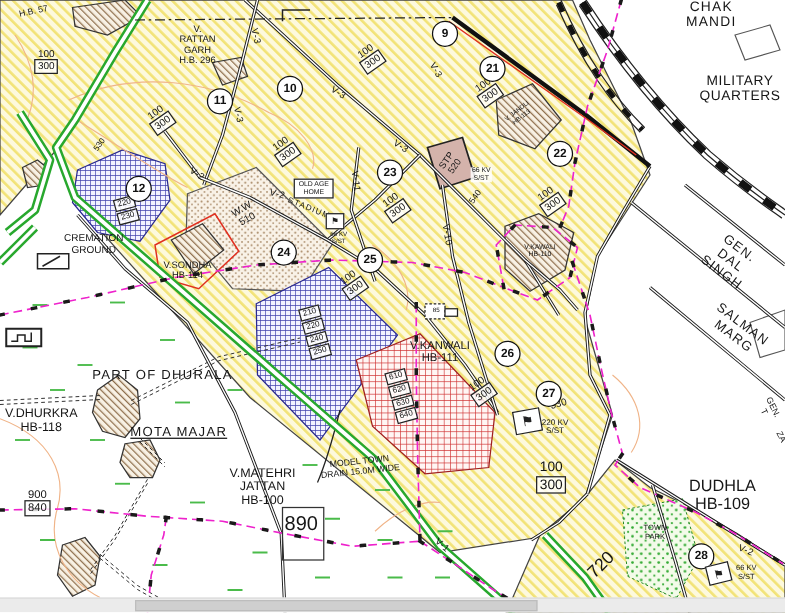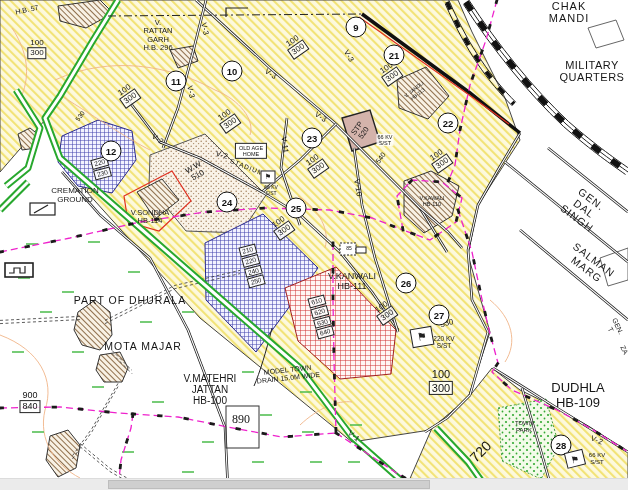--- a/index.html
+++ b/index.html
@@ -258,27 +258,29 @@
       <div class="lbl" style="font-size: 7.5px; left: 361px; top: 131px; transform: translate(-50%, -50%) rotate(-55deg);">STP
 520</div>
       <div class="lbl" style="font-size: 8px; left: 196px; top: 172px; transform: translate(-50%, -50%) rotate(-30deg);">W.W
 510</div>
       <div class="lbl" style="font-size: 6.5px; letter-spacing: 1px; left: 247px; top: 167px; transform: translate(-50%, -50%) rotate(22deg);">STADIUM</div>
       <div class="lbl" style="font-size: 5px; left: 271px; top: 191px; transform: translate(-50%, -50%) rotate(0deg);">66 KV
 S/ST</div>
       <div class="lbl boxed" style="font-size: 5.5px; left: 251px; top: 151px; transform: translate(-50%, -50%) rotate(0deg);">OLD AGE
 HOME</div>
       <div class="lbl" style="font-size: 10.5px; letter-spacing: 1px; left: 130px; top: 301px; transform: translate(-50%, -50%) rotate(0deg);">PART OF DHURALA</div>
-      <div class="lbl" style="font-size: 10.5px; letter-spacing: 1px; left: 143px; top: 347px; transform: translate(-50%, -50%) rotate(0deg);">MOTA MAJAR</div>
+      <div class="lbl" style="font-size: 10px; left: 33px; top: 337px; transform: translate(-50%, -50%) rotate(0deg);">V.DHURKRA
+HB-118</div>
+      <div class="lbl" style="font-size: 10.5px; letter-spacing: 1px; left: 143px; top: 347px; transform: translate(-50%, -50%) rotate(0deg); text-decoration: underline;">MOTA MAJAR</div>
       <div class="lbl" style="font-size: 10px; left: 210px; top: 390px; transform: translate(-50%, -50%) rotate(0deg);">V.MATEHRI
 JATTAN
 HB-100</div>
       <div class="lbl" style="font-size: 7px; left: 288px; top: 374px; transform: translate(-50%, -50%) rotate(-6deg);">MODEL TOWN
 DRAIN 15.0M WIDE</div>
-      <div class="lbl" style="font-size: 12px; left: 241px; top: 420px; transform: translate(-50%, -50%) rotate(0deg); font-family: Liberation Serif, serif;">890</div>
+      <div class="lbl" style="font-size: 16px; left: 241px; top: 420px; transform: translate(-50%, -50%) rotate(0deg);">890</div>
       <div class="lbl" style="font-size: 6.5px; left: 80px; top: 116px; transform: translate(-50%, -50%) rotate(-55deg);">530</div>
       <div class="lbl" style="font-size: 5px; left: 349px; top: 249px; transform: translate(-50%, -50%) rotate(0deg);">85</div>
       <div class="rlbl" style="left: 205px; top: 29px; transform: translate(-50%, -50%) rotate(78deg);">V-3</div>
       <div class="rlbl" style="left: 271px; top: 74px; transform: translate(-50%, -50%) rotate(33deg);">V-3</div>
       <div class="rlbl" style="left: 191px; top: 92px; transform: translate(-50%, -50%) rotate(78deg);">V-3</div>
       <div class="rlbl" style="left: 349px; top: 56px; transform: translate(-50%, -50%) rotate(60deg);">V-3</div>
       <div class="rlbl" style="left: 321px; top: 117px; transform: translate(-50%, -50%) rotate(33deg);">V-3</div>
       <div class="rlbl" style="left: 158px; top: 139px; transform: translate(-50%, -50%) rotate(33deg);">V-2</div>
       <div class="rlbl" style="left: 222px; top: 155px; transform: translate(-50%, -50%) rotate(15deg);">V-2</div>
       <div class="rlbl" style="left: 295px; top: 205px; transform: translate(-50%, -50%) rotate(33deg);">V-2</div>

